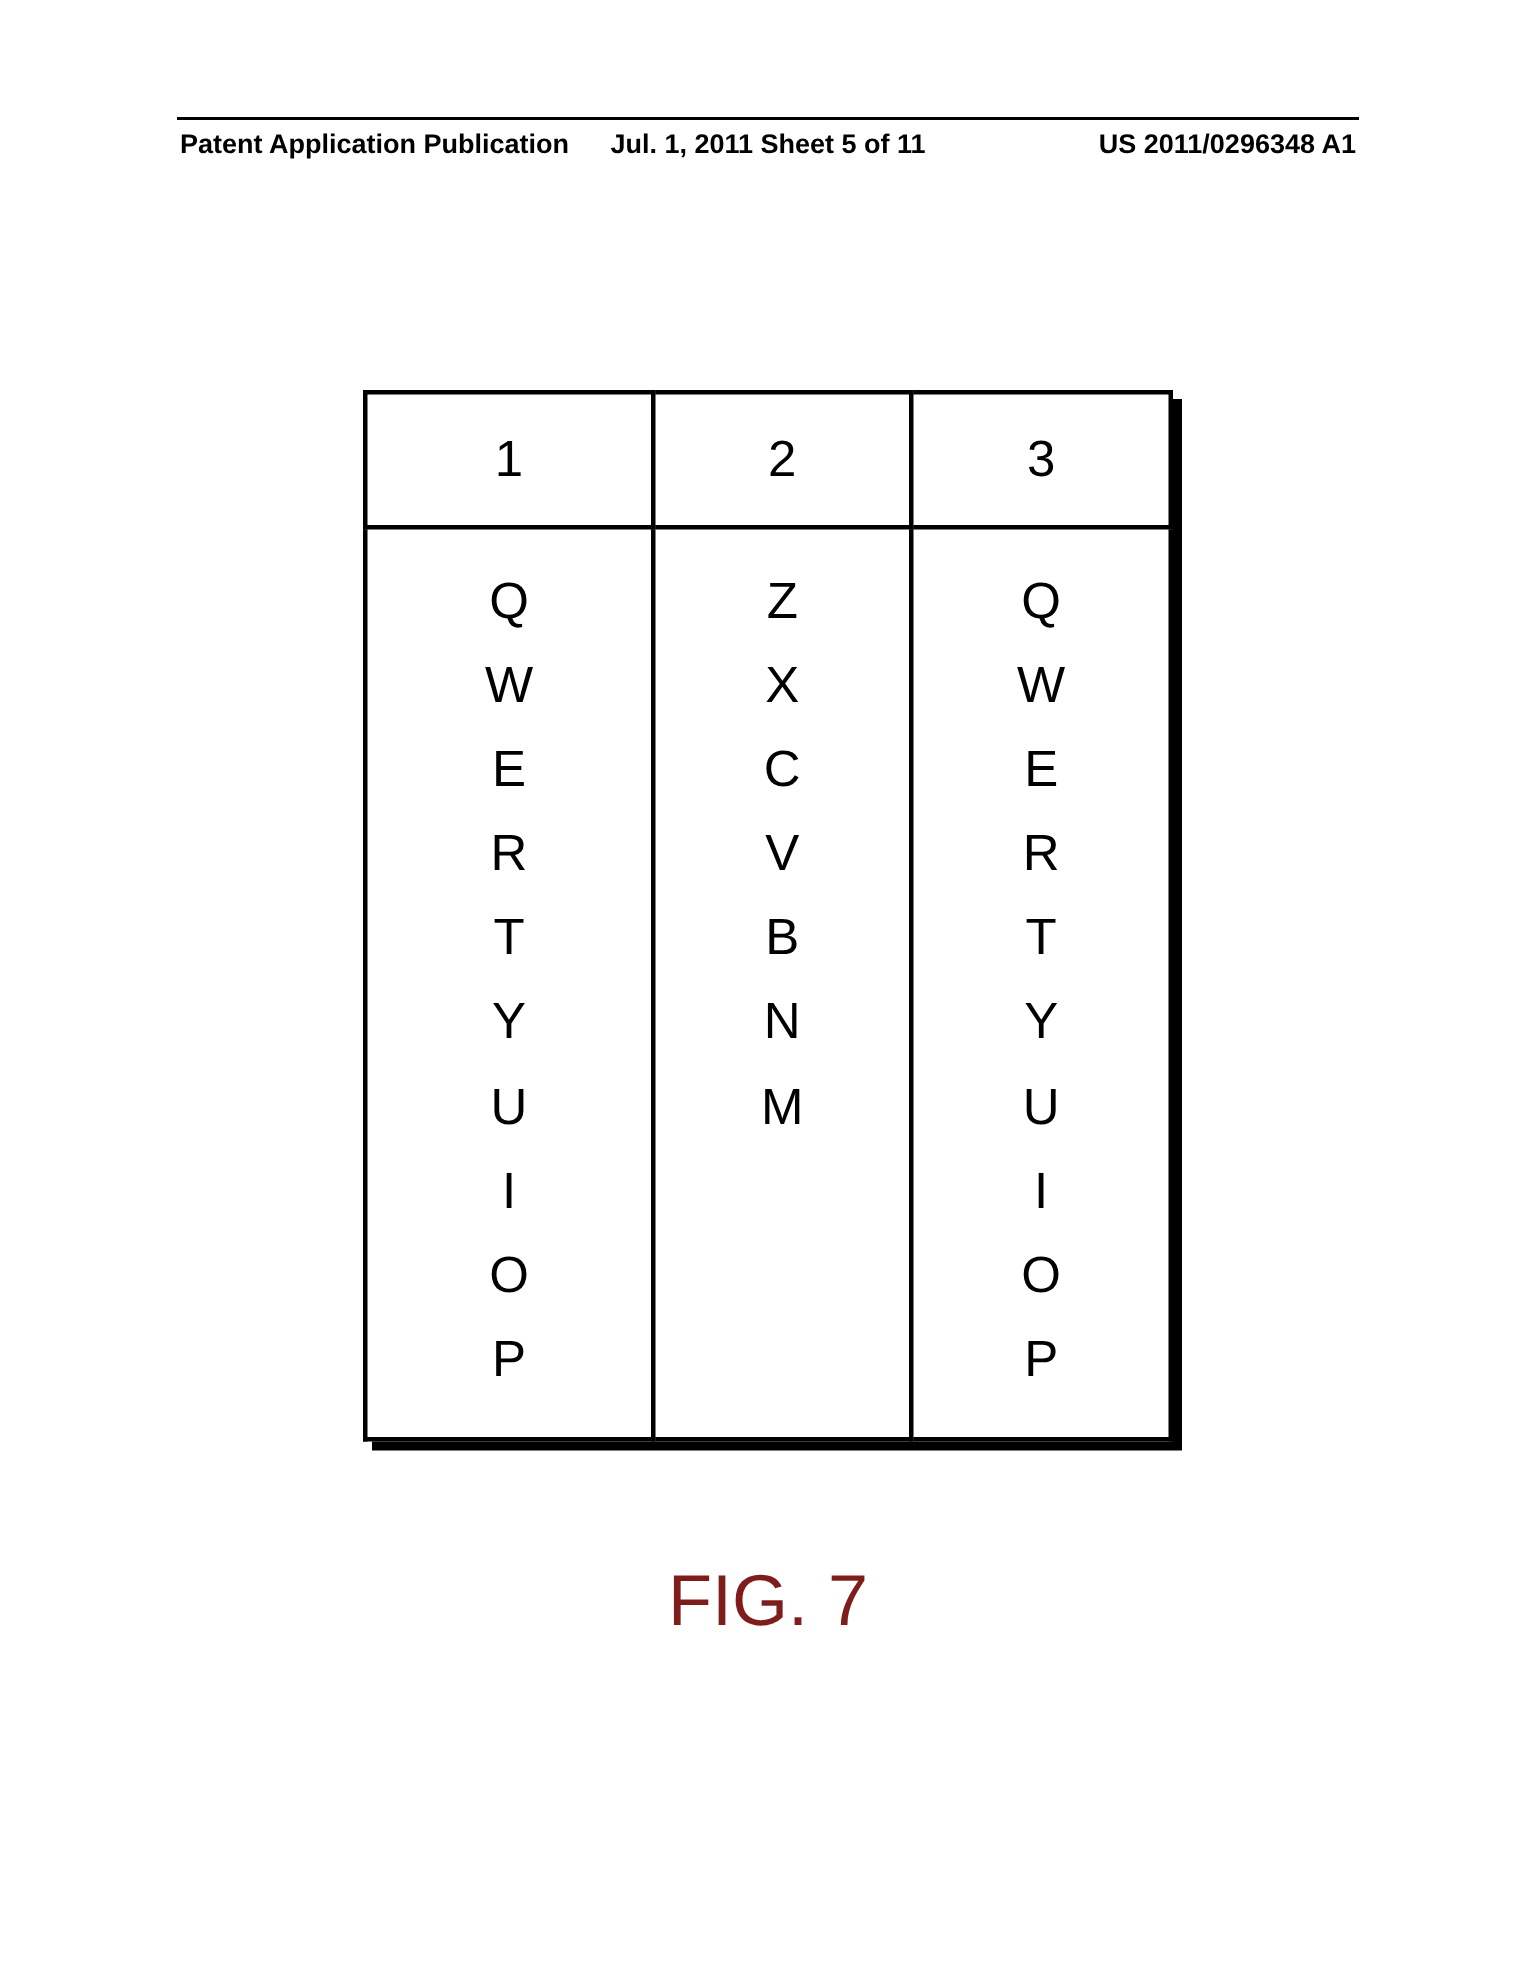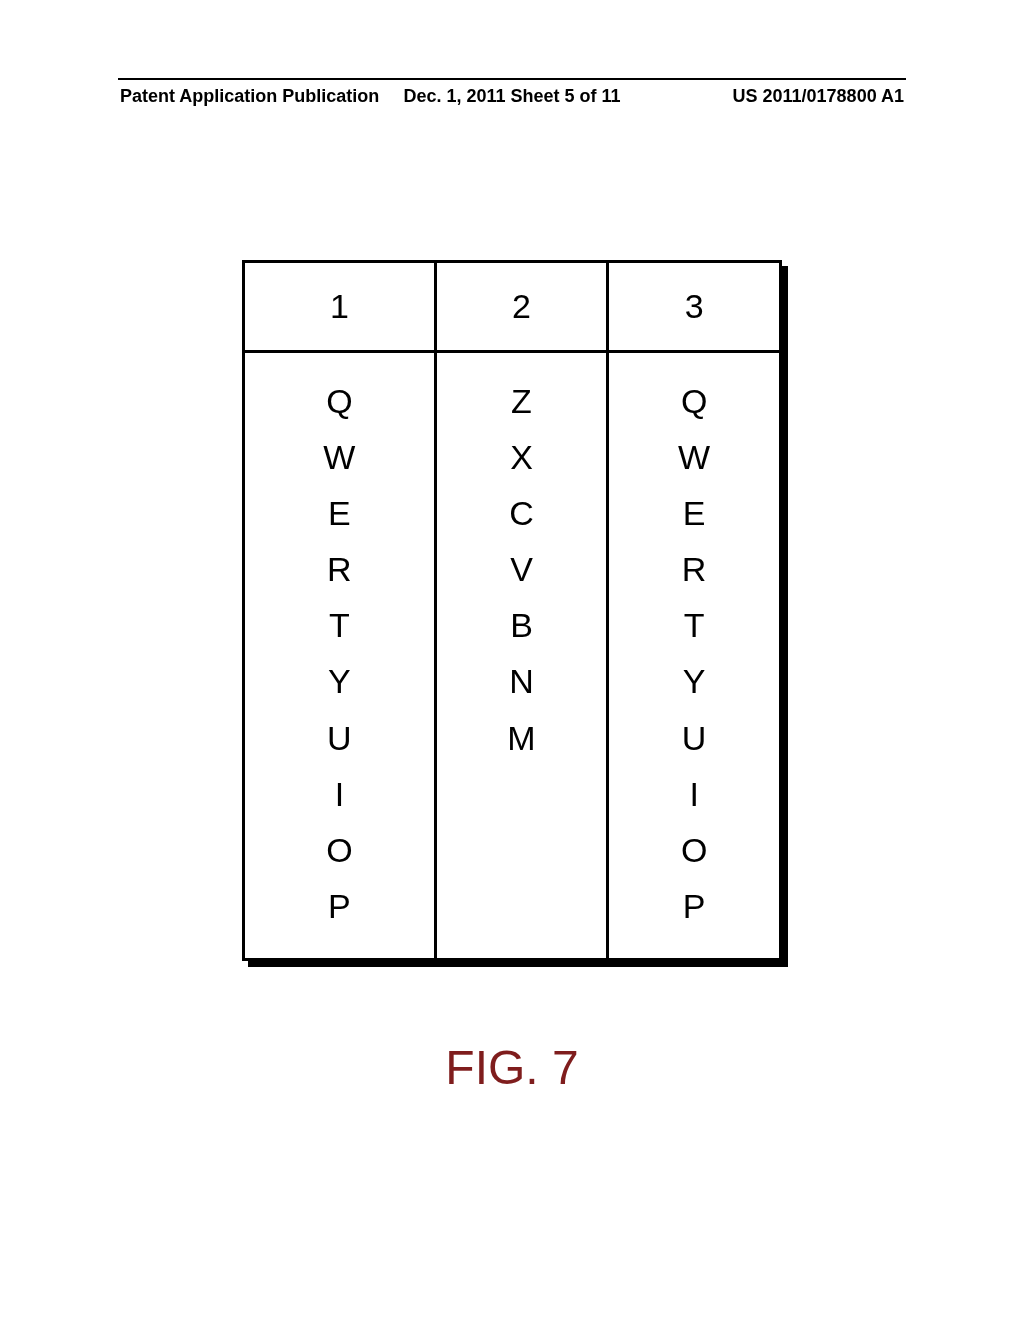--- a/index.html
+++ b/index.html
@@ -109,22 +109,22 @@
       font-size: 48px;
       color: #7f1d1d;
     }
   </style>
 </head>
 <body>
 
 <div class="header">
   <div class="header-line"></div>
   <div class="header-text header-left">Patent Application Publication</div>
-  <div class="header-text header-center">Dec. 1, 2011   Sheet 5 of 11</div>
-  <div class="header-text header-right">US 2011/0178800 A1</div>
+  <div class="header-text header-center">Jul. 1, 2011   Sheet 5 of 11</div>
+  <div class="header-text header-right">US 2011/0296348 A1</div>
 </div>
 
 <div class="figure-area">
   <div class="table-wrap">
     <div class="table-shadow"></div>
     <table class="fig-table">
       <thead>
         <tr>
           <th class="col-wide">1</th>
           <th class="col">2</th>

